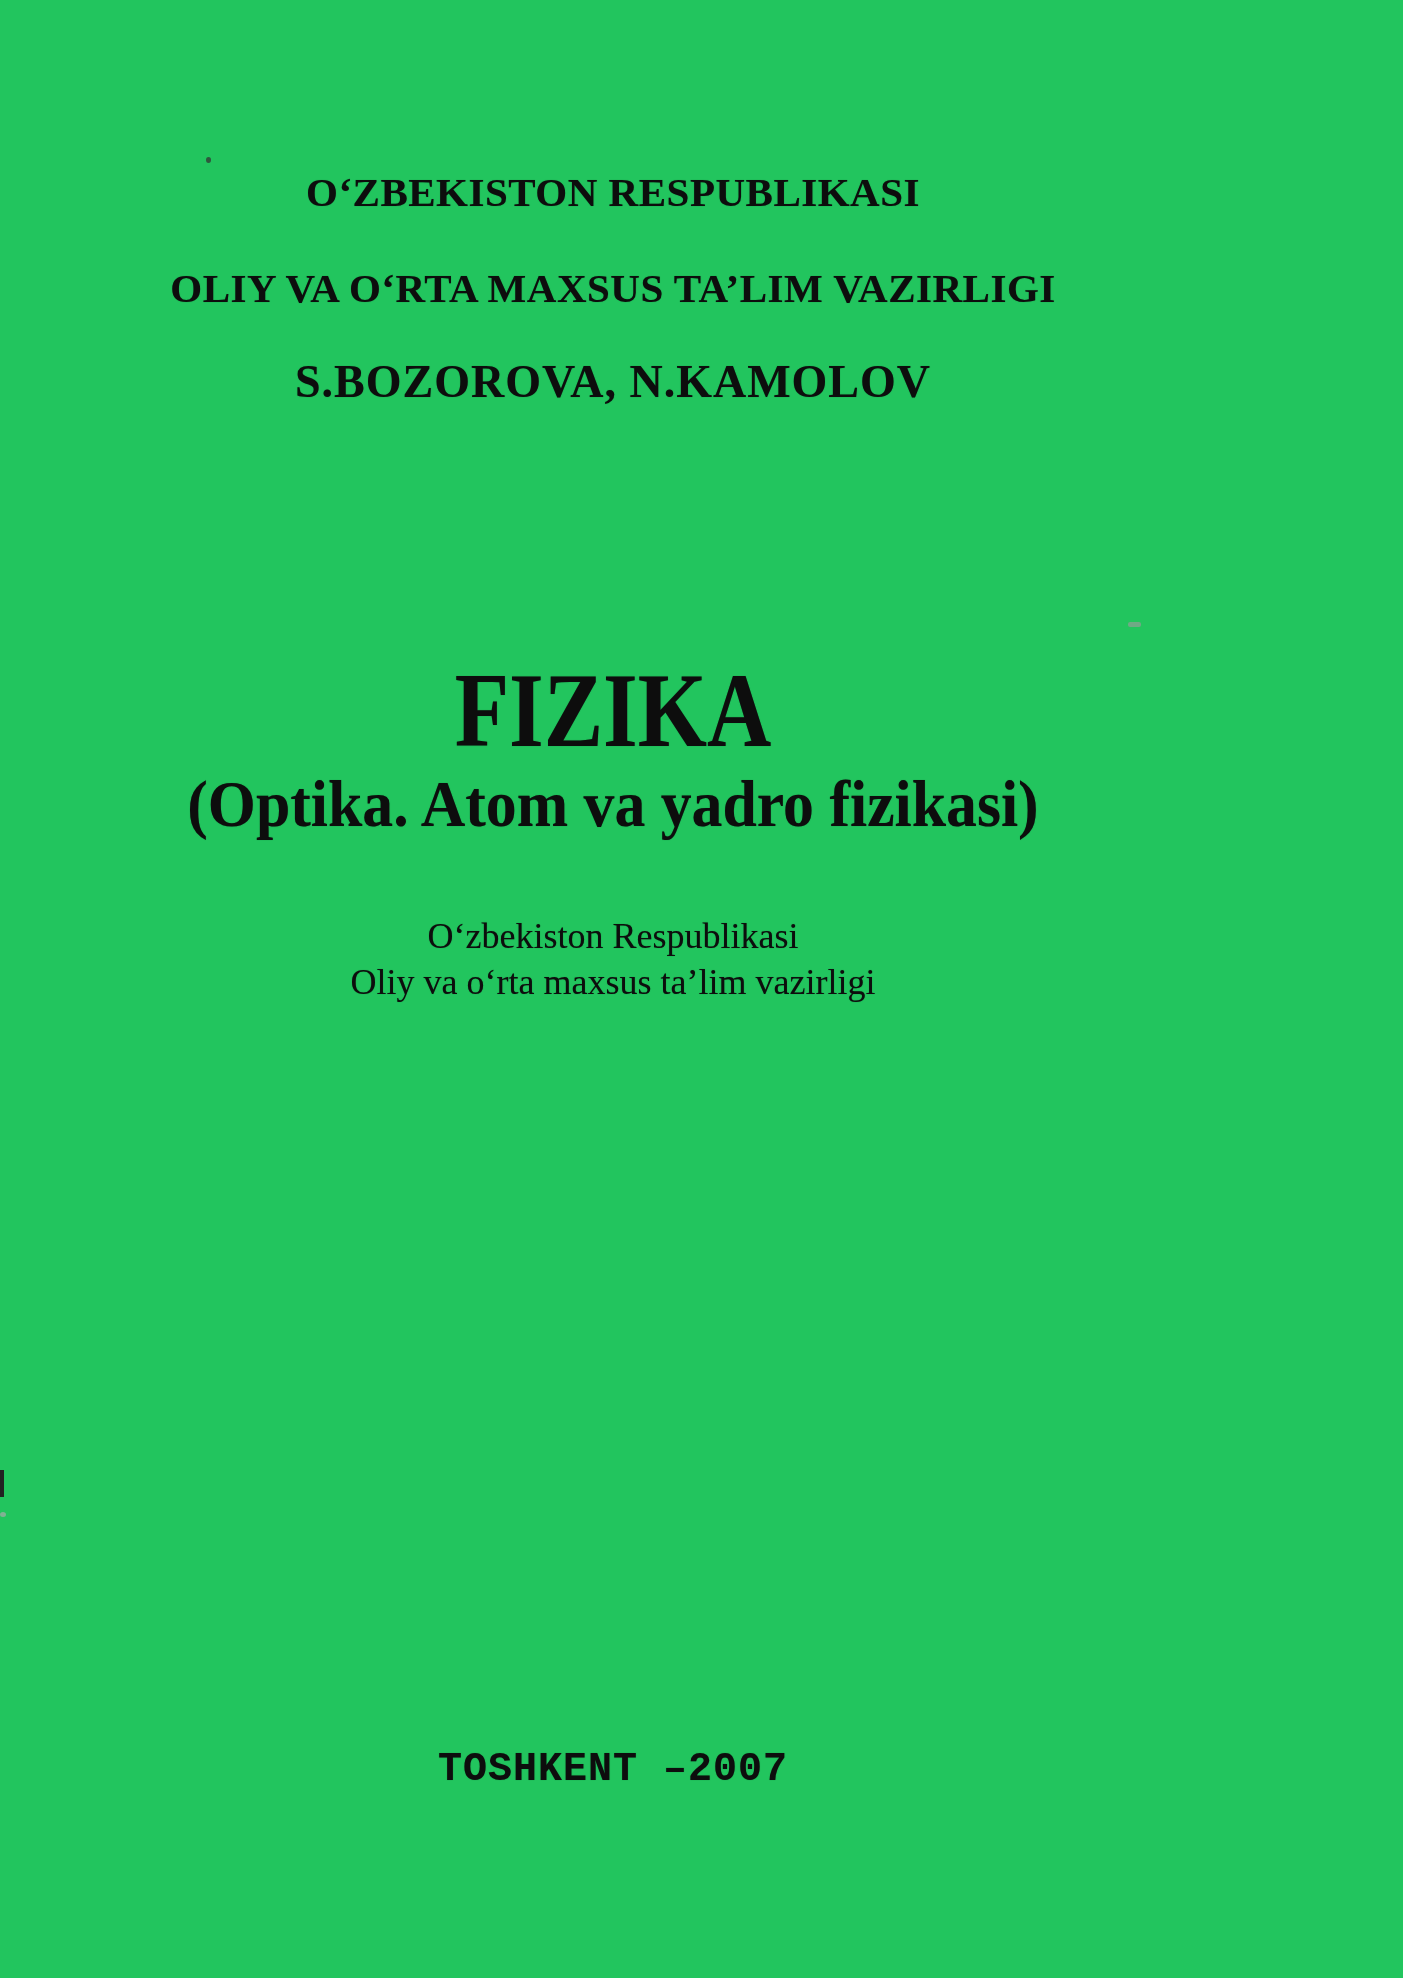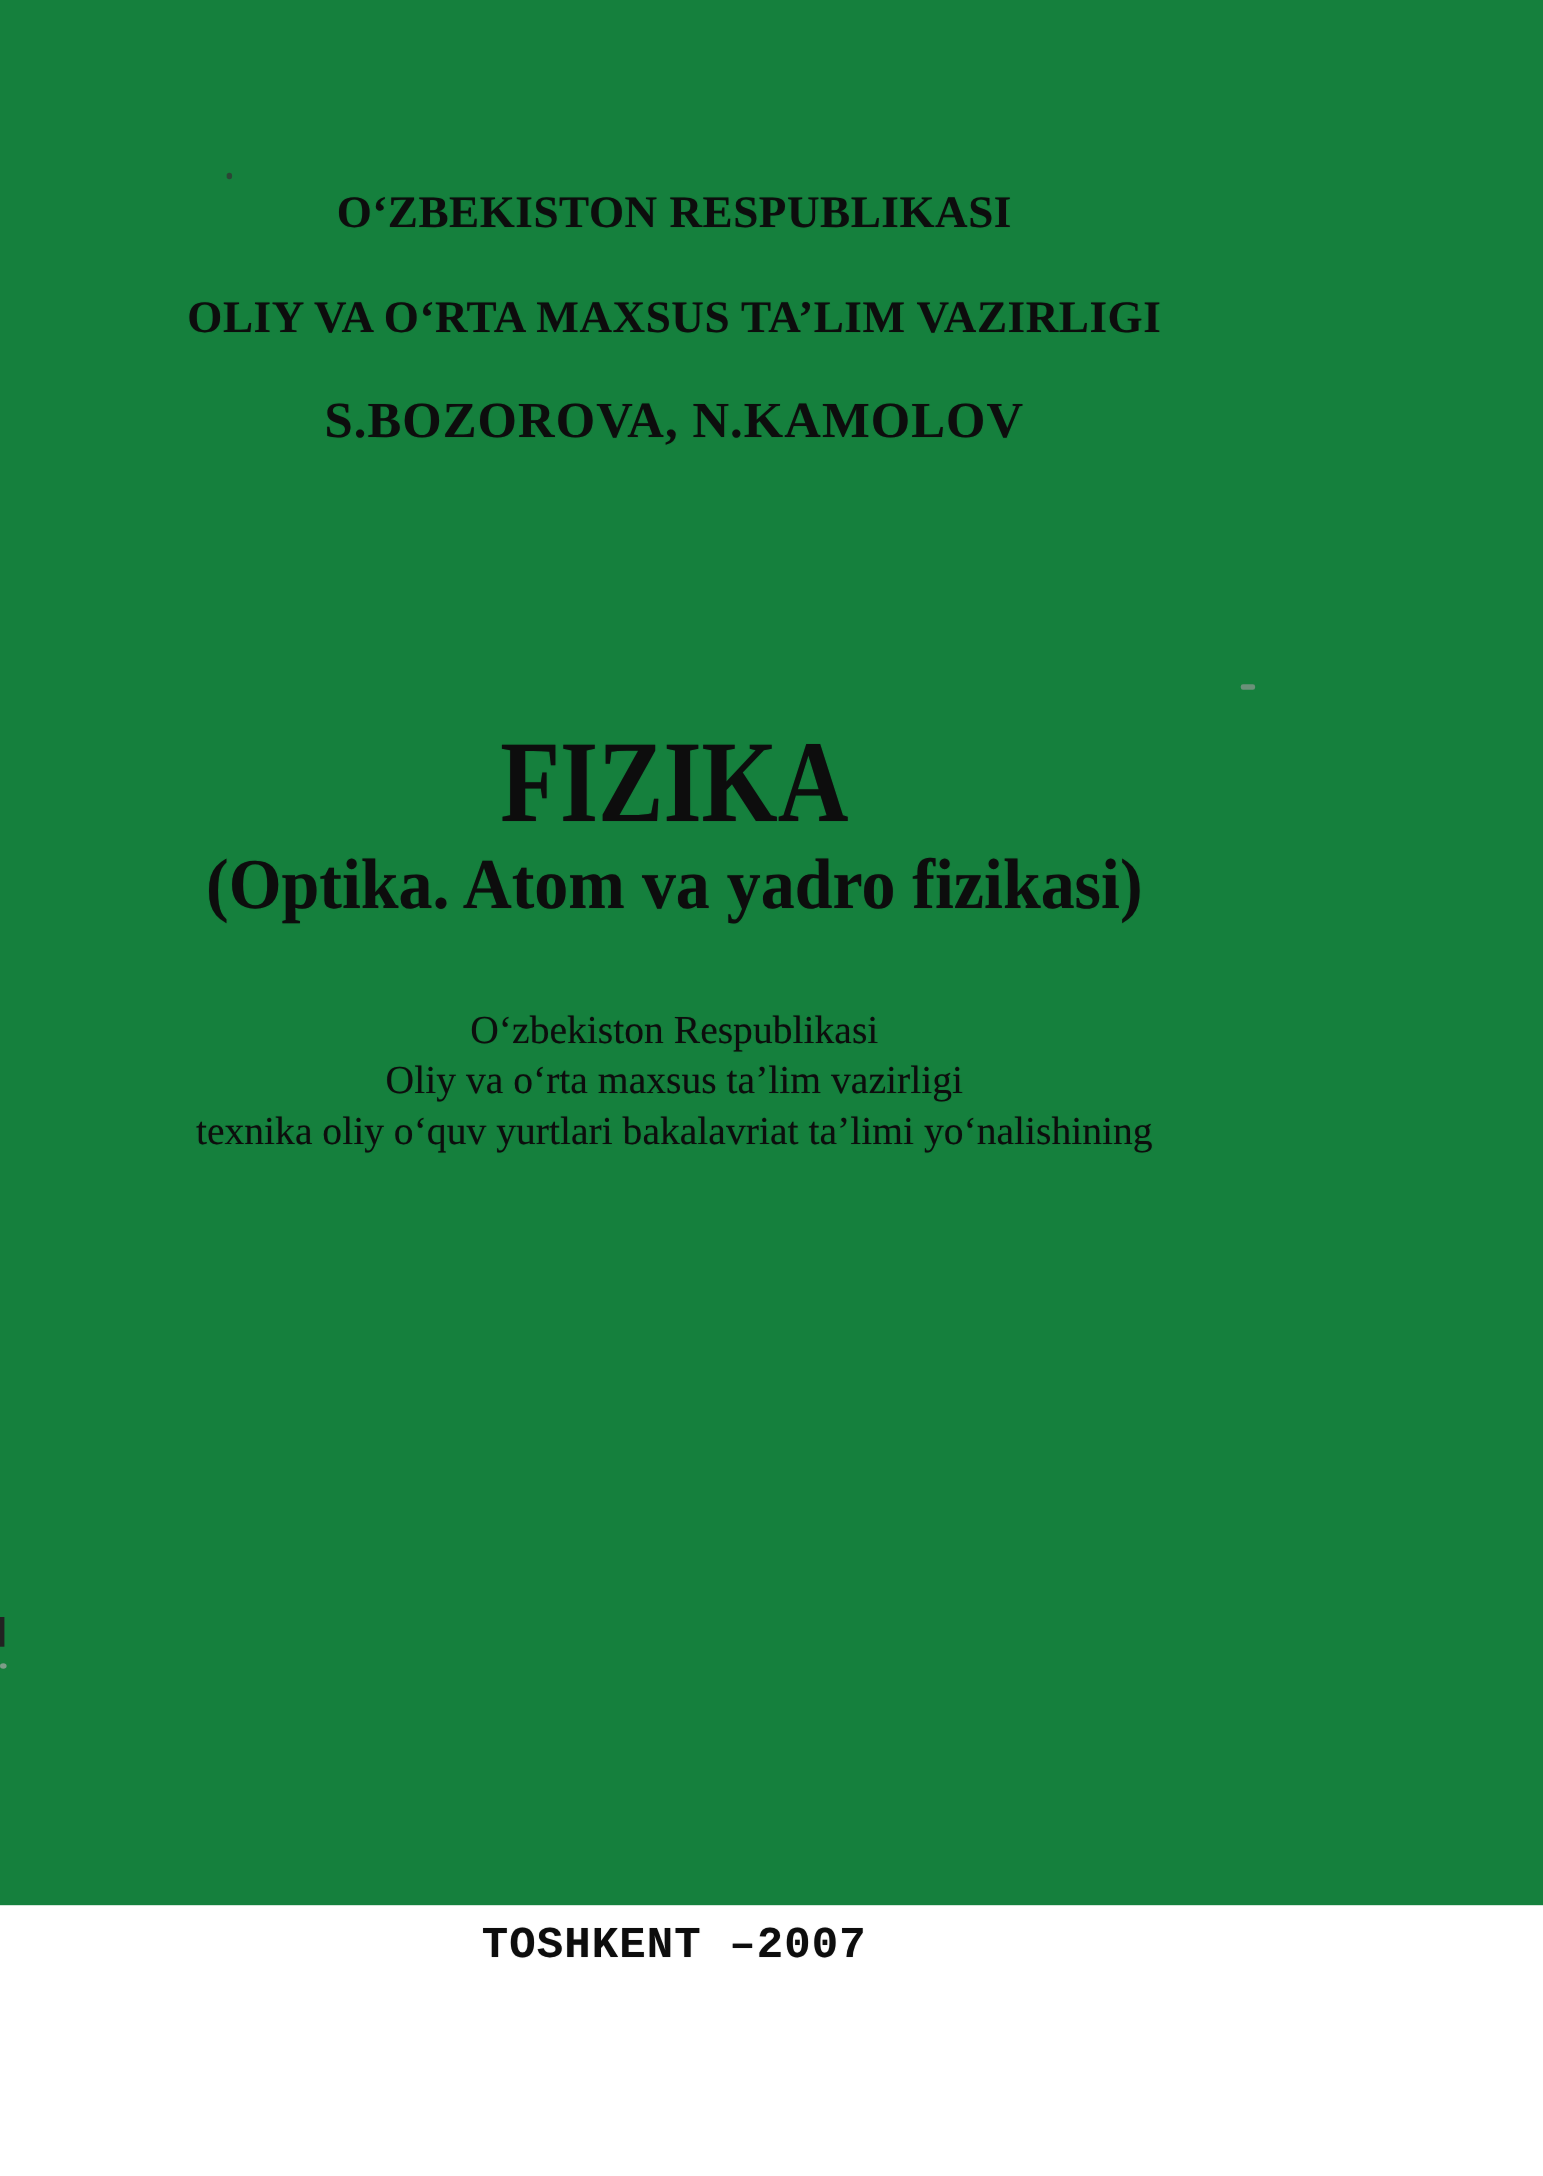--- a/index.html
+++ b/index.html
@@ -5,22 +5,22 @@
   html, body { margin: 0; padding: 0; }
   body {
     width: 1403px; height: 1978px;
     background: #ffffff;
     font-family: "Liberation Serif", "DejaVu Serif", serif;
     color: #0d0d0d;
     overflow: hidden;
   }
   .page {
     position: relative;
-    width: 1403px; height: 1732px;
-    background: #15803d;
+    width: 1403px; height: 1978px;
+    background: #22c55e;
   }
   
   .content {
     position: absolute;
     left: 0; top: 0;
     width: 1226px; height: 1978px;
     text-align: center;
   }
   .ink { color: #0d0d0d; text-shadow: 0 0 1px rgba(0,0,0,0.35); }
 
@@ -83,21 +83,20 @@
 
     <div class="authors ink">S.BOZOROVA, N.KAMOLOV</div>
 
     <div class="book-title ink">FIZIKA</div>
 
     <div class="book-subtitle ink">(Optika. Atom va yadro fizikasi)</div>
 
     <div class="approval ink">
       <span class="line">O‘zbekiston Respublikasi</span>
       <span class="line">Oliy va o‘rta maxsus ta’lim vazirligi</span>
-      <span class="line">texnika oliy o‘quv yurtlari bakalavriat ta’limi yo‘nalishining</span>
     </div>
 
     <div class="imprint ink">TOSHKENT –2007</div>
 
   </div>
 
   <div class="artifact artifact-dot-header"></div>
   <div class="artifact artifact-dash-mid"></div>
   <div class="artifact artifact-tick-left"></div>
   <div class="artifact artifact-dot-left"></div>

